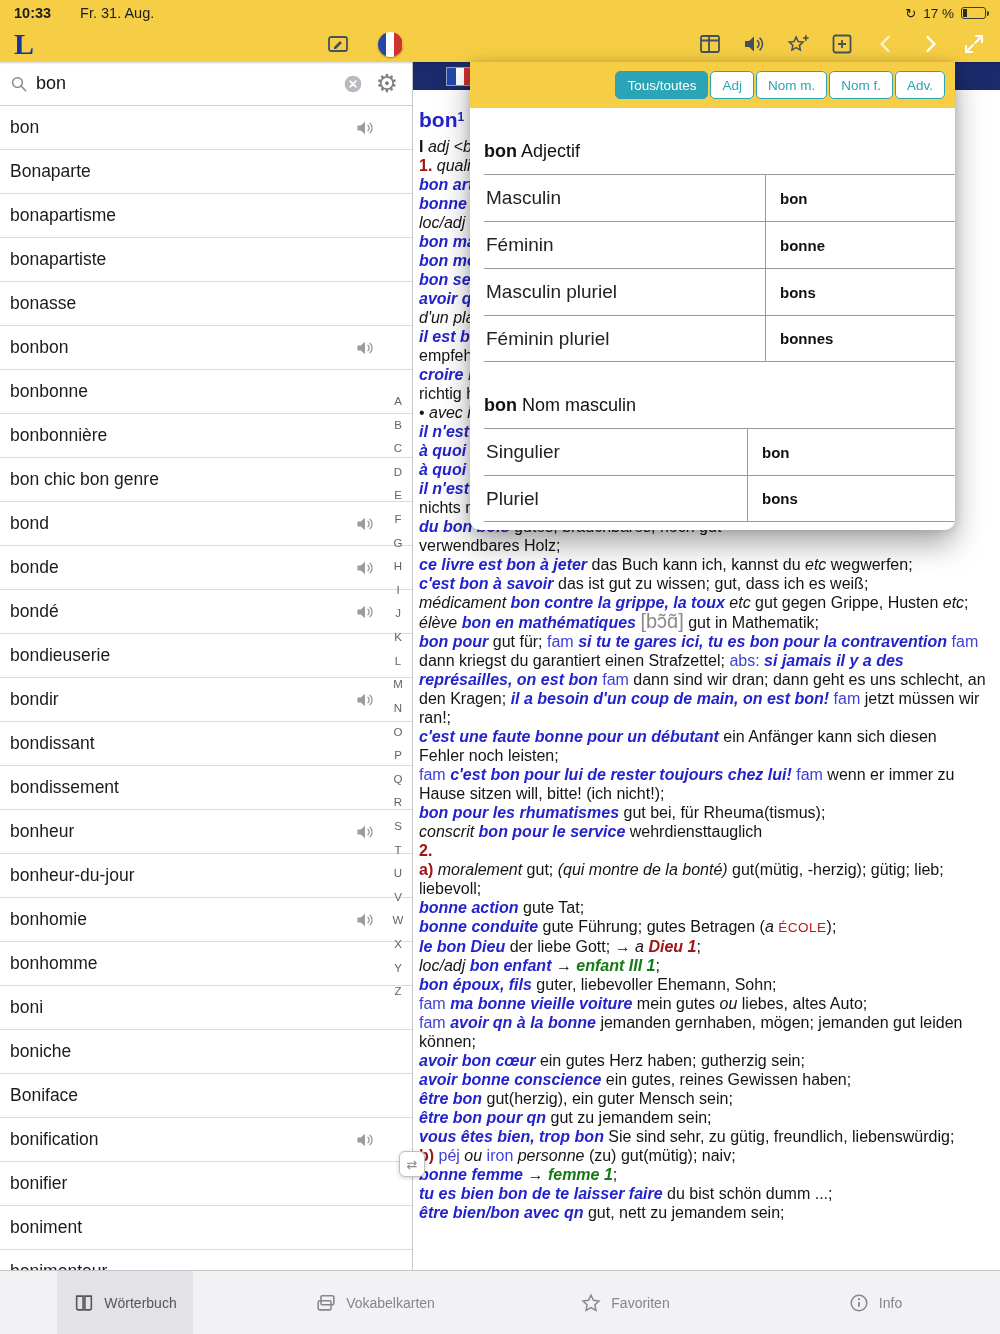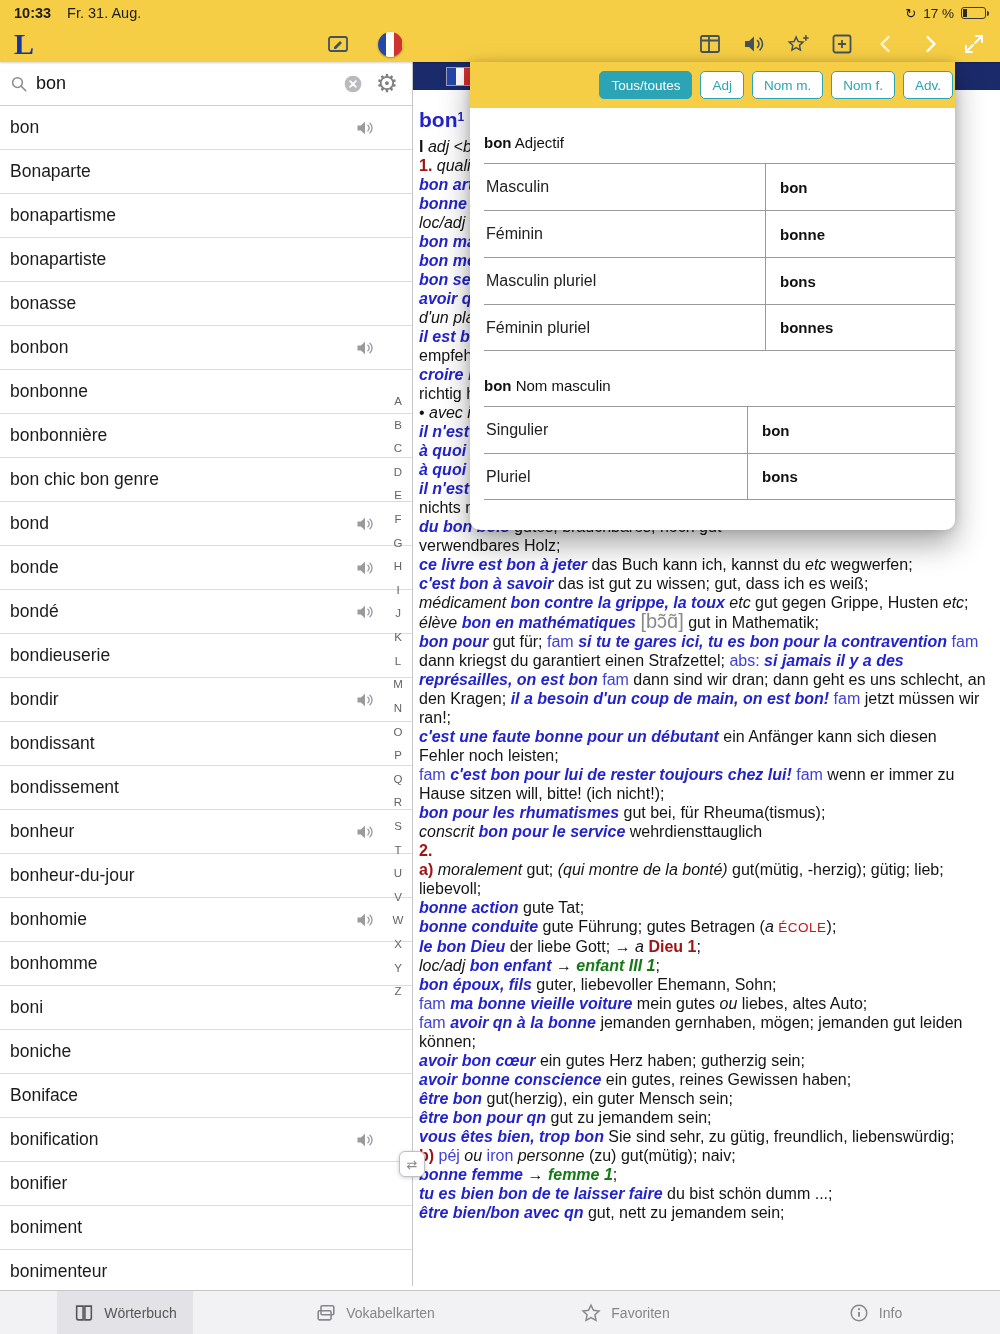--- a/index.html
+++ b/index.html
@@ -3,21 +3,21 @@
 <meta charset="utf-8">
 <style>
   *{margin:0;padding:0;box-sizing:border-box}
   body{font-family:"Liberation Sans","DejaVu Sans",sans-serif;background:#e9e9e9}
   button{background:none;border:none;font-family:inherit;cursor:default}
   #app{position:relative;width:1000px;height:1334px;overflow:hidden;background:#fff;margin:0 auto}
 
   
   .status{position:absolute;left:0;top:0;width:100%;height:26px;background:#F6CE45;display:flex;align-items:center;padding:13px 14px;font-size:14.5px;color:#1d1d1f;z-index:60}
   .status .time{font-weight:bold}
-  .status .date{margin-left:16px}
+  .status .date{margin-left:29px}
   .status .right{margin-left:auto;display:flex;align-items:center;gap:7px}
   .rotlock{font-size:13px;color:#1d1d1f}
   .batt{width:25px;height:12px;border:1px solid #3a3a3c;border-radius:3px;position:relative;display:inline-block}
   .batt::after{content:"";position:absolute;right:-4px;top:2.5px;width:2.5px;height:5px;background:#3a3a3c;border-radius:0 2px 2px 0}
   .batt .fill{position:absolute;left:1px;top:1px;bottom:1px;width:18%;background:#2b2b2b}
 
   
   .toolbar{position:absolute;left:0;top:26px;width:100%;height:36px;background:#F6CE45;z-index:55;box-shadow:0 1px 2px rgba(0,0,0,.18)}
   .logo{position:absolute;left:14px;top:1px;font-family:"Liberation Serif","DejaVu Serif",serif;color:#1535a0;font-size:30px;font-weight:bold;line-height:34px}
   .tb-left{position:absolute;left:322px;top:0;height:36px;display:flex;align-items:center;gap:20px}
@@ -56,43 +56,43 @@
   .para{margin:0}
   .entry-head{line-height:30px}
   .hw{color:#2323CC;font-weight:bold;font-size:21px}
   .sup{color:#2323CC;font-weight:bold;font-size:12px;vertical-align:super}
   .fr{color:#2323CC;font-weight:bold;font-style:italic}
   .lbl{color:#4040d8;}
   .itl{font-style:italic}
   .bb{font-weight:bold}
   .red{color:#A01414;font-weight:bold}
   .redcaps{color:#C21414;font-size:13.5px;letter-spacing:.5px}
-  .redref{color:#A01414;font-weight:bold;}
+  .redref{color:#A01414;font-weight:bold;font-style:italic}
   .grn{color:#157a15;font-weight:bold;font-style:italic}
   .ipa{color:#8a8a8a;font-size:20px}
 
   
   .popup{position:absolute;left:470px;top:62px;width:485px;height:468px;background:#fff;z-index:70;border-radius:0 0 10px 10px;box-shadow:0 14px 30px rgba(0,0,0,.35),0 0 10px rgba(0,0,0,.15);overflow:hidden}
-  .pop-head{height:46px;background:#F6CE45;display:flex;align-items:center;justify-content:flex-end;padding-right:2px;gap:8px}
+  .pop-head{height:46px;background:#F6CE45;display:flex;align-items:center;justify-content:flex-end;padding-right:10px;gap:2px}
   .ptab{height:28px;padding:0 11px;font-size:13.5px;border:1px solid #2BA4B5;background:#fff;color:#2BA4B5;border-radius:5px}
   .ptab.sel{background:#2BA4B5;color:#fff}
   .pop-body{padding-left:14px}
-  .psec-title{margin-top:26px;margin-bottom:12px;font-size:15px;color:#111}
+  .psec-title{margin-top:33px;margin-bottom:12px;font-size:18px;color:#111}
   .psec-title b{font-weight:bold}
   .ptable{width:100%}
   .prow{display:grid;height:47px;align-items:stretch;border-top:1px solid #9a9a9a}
   .prow.last{border-bottom:1px solid #9a9a9a}
-  .lcell{padding-left:2px;font-size:16px;color:#222;border-right:1px solid #9a9a9a;display:flex;align-items:center}
+  .lcell{padding-left:2px;font-size:19px;color:#222;border-right:1px solid #9a9a9a;display:flex;align-items:center}
   .rcell{padding-left:14px;font-weight:bold;font-size:15px;display:flex;align-items:center;color:#111}
 
   
   .handle{position:absolute;left:399px;top:1151px;width:26px;height:26px;background:#fff;border:1px solid #c0c0c4;border-radius:6px;box-shadow:0 1px 4px rgba(0,0,0,.2);z-index:40;display:flex;align-items:center;justify-content:center;color:#8a8a8e;font-size:13px}
 
   
-  .tabbar{position:absolute;left:0;bottom:0;width:100%;height:44px;background:#f2f2f4;border-top:1px solid #c6c6ca;display:flex;z-index:65}
+  .tabbar{position:absolute;left:0;bottom:0;width:100%;height:64px;background:#f2f2f4;border-top:1px solid #c6c6ca;display:flex;z-index:65}
   .tab{flex:1;display:flex;align-items:center;justify-content:center}
   .tab-inner{display:flex;align-items:center;gap:9px;height:100%;padding:0 16px;color:#86868b;font-size:14px}
   .tab.sel .tab-inner{background:#e3e3e7;color:#555}
   .tabicn{display:flex}
   .tabicn svg{width:22px;height:22px}
 </style>
 </head>
 <body>
 
 <div id="app">

